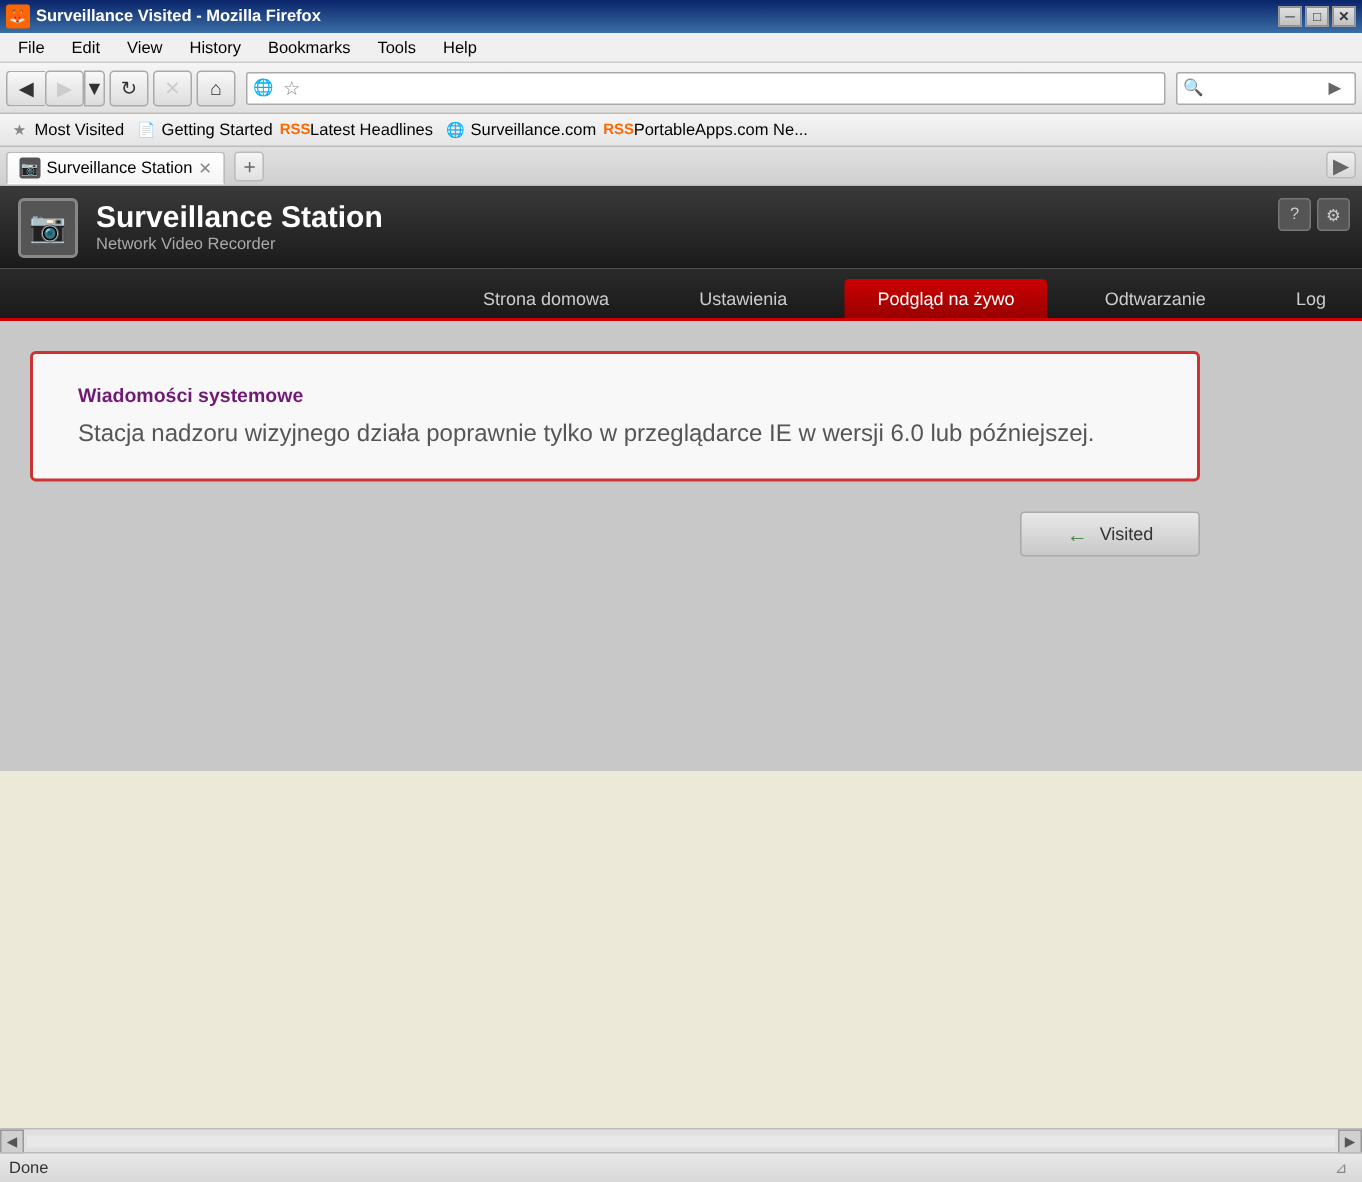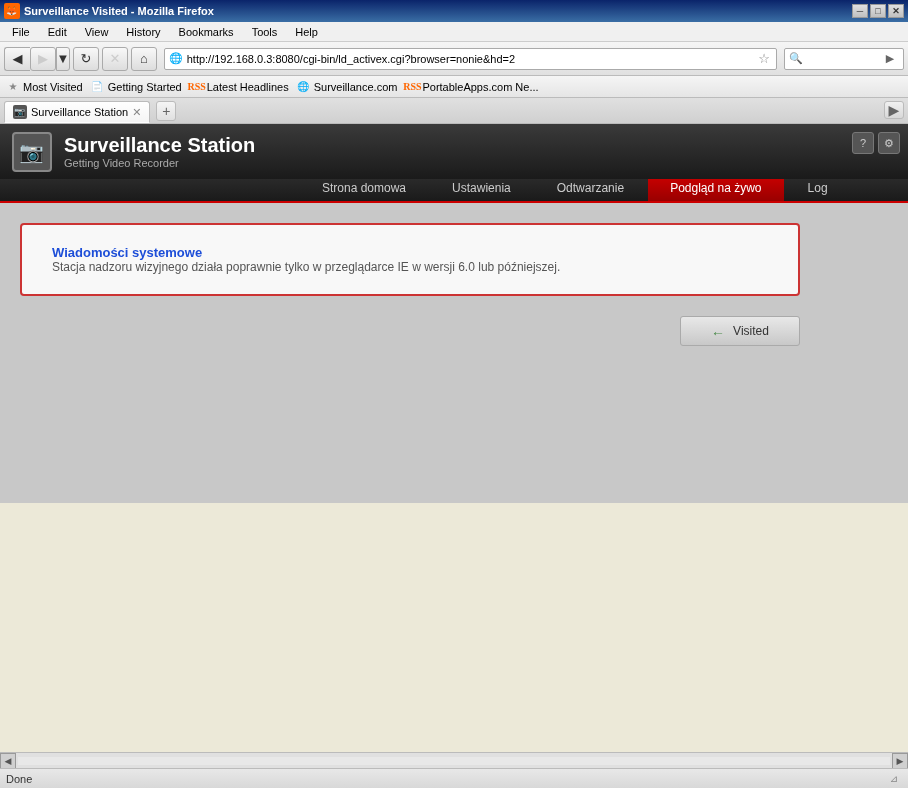--- a/index.html
+++ b/index.html
@@ -107,21 +107,21 @@
       display: flex;
       align-items: center;
       padding: 0 6px;
       gap: 8px;
       font-size: 11px;
     }
     .bookmark-item { display: flex; align-items: center; gap: 3px; cursor: pointer; color: #000; }
     .bm-icon { width: 14px; height: 14px; display: flex; align-items: center; justify-content: center; font-size: 10px; }
     .bm-icon.star { color: #888; }
     .bm-icon.page { color: #444; }
-    .bm-icon.rss { color: #ff6600; font-family: Liberation Serif, serif; }
+    .bm-icon.rss { color: #ff6600; }
     .bm-icon.globe { color: #0066cc; }
 
     
     .tab-bar {
       background: linear-gradient(to bottom, #e0e0e0, #d0d0d0);
       border-bottom: 1px solid #bbb;
       height: 26px;
       display: flex;
       align-items: flex-end;
       padding: 0 4px;
@@ -174,24 +174,25 @@
       width: 22px; height: 22px;
       background: #555; border: 1px solid #777; border-radius: 3px;
       display: flex; align-items: center; justify-content: center;
       color: #ccc; font-size: 11px; cursor: pointer;
     }
 
     
     .app-nav {
       background: linear-gradient(to bottom, #2a2a2a, #1a1a1a);
       border-bottom: 2px solid #c00;
-      height: 24px;
+      height: 35px;
       display: flex;
       align-items: flex-end;
       padding: 0 0 0 300px;
+      justify-content: space-between;
     }
     .app-nav-tab {
       padding: 6px 22px;
       font-size: 12px;
       cursor: pointer;
       color: #ccc;
       background: transparent;
       border: none;
       border-radius: 3px 3px 0 0;
       margin-right: 2px;
@@ -212,25 +213,25 @@
     .message-box {
       background: #f8f8f8;
       border: 2px solid #cc3333;
       border-radius: 4px;
       padding: 20px 30px;
       max-width: 780px;
     }
     .message-title {
       font-size: 13px;
       font-weight: bold;
-      color: #1d4ed8;
-      margin-bottom: 0;
+      color: #701a75;
+      margin-bottom: 10px;
     }
     .message-text {
-      font-size: 12px;
+      font-size: 16px;
       color: #555;
     }
 
     .back-btn-area {
       display: flex;
       justify-content: flex-end;
       margin-top: 20px;
       max-width: 780px;
     }
     .back-btn {
@@ -323,21 +324,20 @@
   <div class="nav-btn-group">
     <div class="nav-btn">◀</div>
     <div class="nav-btn" style="color:#ccc;">▶</div>
     <div class="nav-btn" style="width:14px; border-left:1px solid #aaa;">▼</div>
   </div>
   <div class="nav-btn">↻</div>
   <div class="nav-btn disabled" style="color:#ccc;">✕</div>
   <div class="nav-btn">⌂</div>
   <div class="address-bar">
     <span style="margin-right:4px; color:#aaa; font-size:11px;">🌐</span>
-    <input class="address-input" type="text" value="http://192.168.0.3:8080/cgi-bin/ld_activex.cgi?browser=nonie&amp;hd=2" style="">
     <span class="star-icon">☆</span>
   </div>
   <div class="search-box">
     <span class="search-icon-area">🔍</span>
     <input class="search-input" type="text" style="">
     <span class="search-go">▶</span>
   </div>
 </div>
 
 <div class="bookmarks-bar">
@@ -374,33 +374,33 @@
     <div style="width:20px; height:18px; background:linear-gradient(to bottom,#f0f0f0,#d8d8d8); border:1px solid #bbb; border-radius:3px; display:flex; align-items:center; justify-content:center; font-size:14px; color:#666; cursor:pointer;">▶</div>
   </div>
 </div>
 
 <div class="app-header">
   <div class="app-logo">
     <span>📷</span>
   </div>
   <div class="app-title-area">
     <span class="app-title">Surveillance Station</span>
-    <span class="app-subtitle">Getting Video Recorder</span>
+    <span class="app-subtitle">Network Video Recorder</span>
   </div>
   <div class="header-icons">
     <div class="header-icon-btn">?</div>
     <div class="header-icon-btn">⚙</div>
   </div>
 </div>
 
 <div class="app-nav">
   <button class="app-nav-tab">Strona domowa</button>
   <button class="app-nav-tab">Ustawienia</button>
+  <button class="app-nav-tab active">Podgląd na żywo</button>
   <button class="app-nav-tab">Odtwarzanie</button>
-  <button class="app-nav-tab active">Podgląd na żywo</button>
   <button class="app-nav-tab">Log</button>
 </div>
 
 <div class="main-content">
   <div class="message-box">
     <div class="message-title">Wiadomości systemowe</div>
     <div class="message-text">Stacja nadzoru wizyjnego działa poprawnie tylko w przeglądarce IE w wersji 6.0 lub późniejszej.</div>
   </div>
   <div class="back-btn-area">
     <button class="back-btn">

